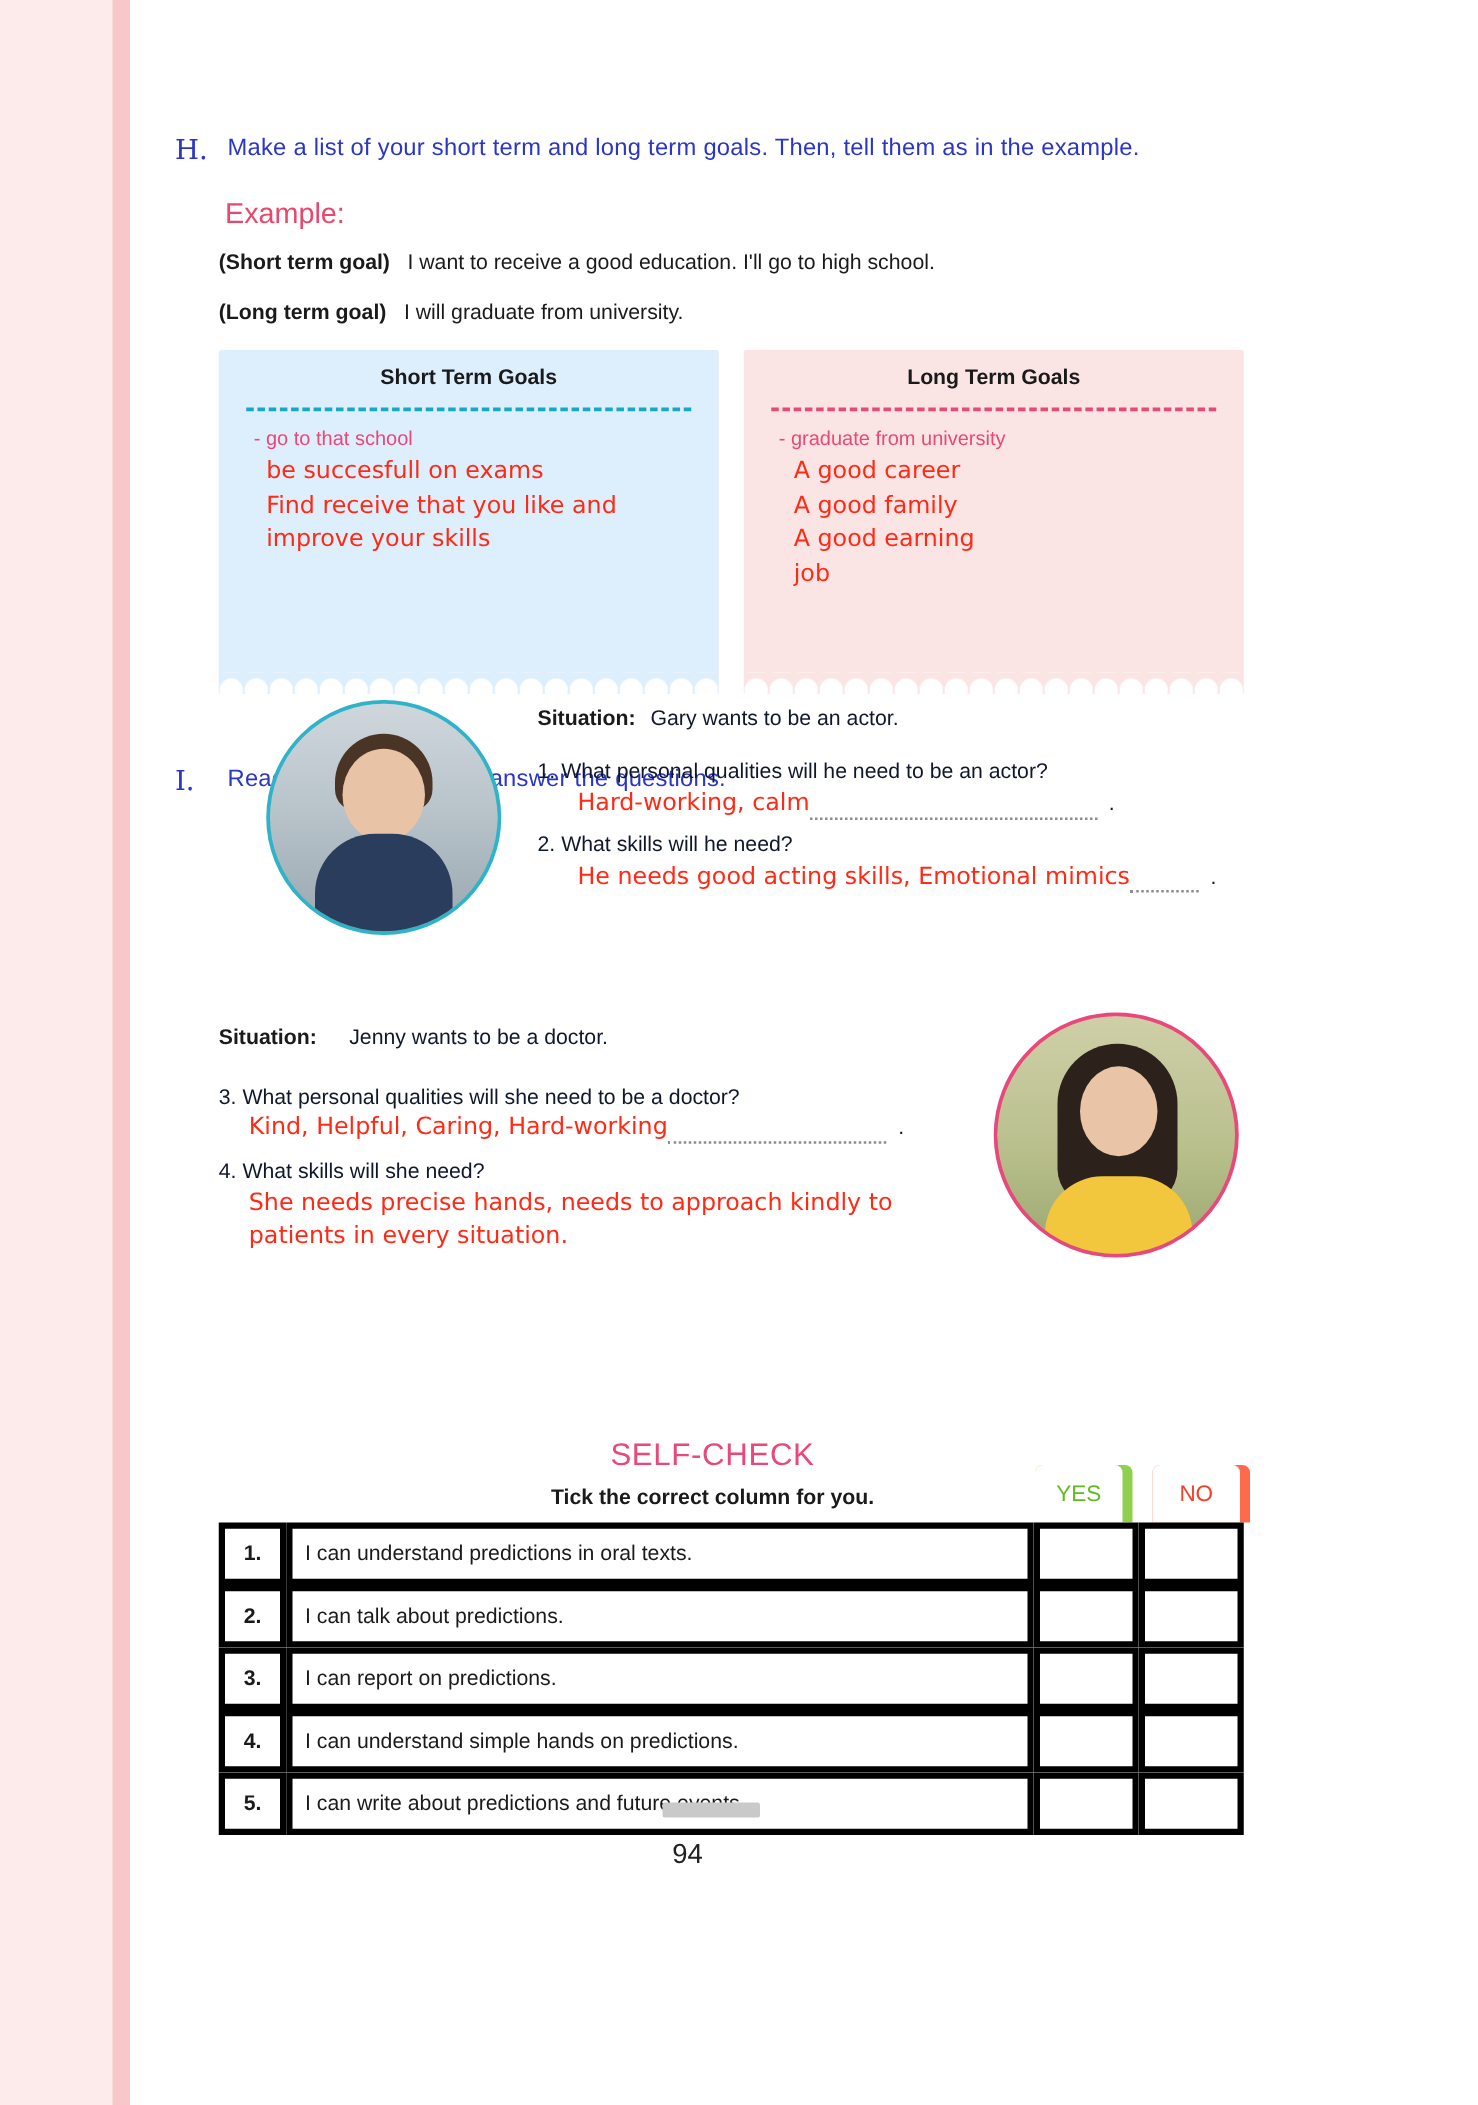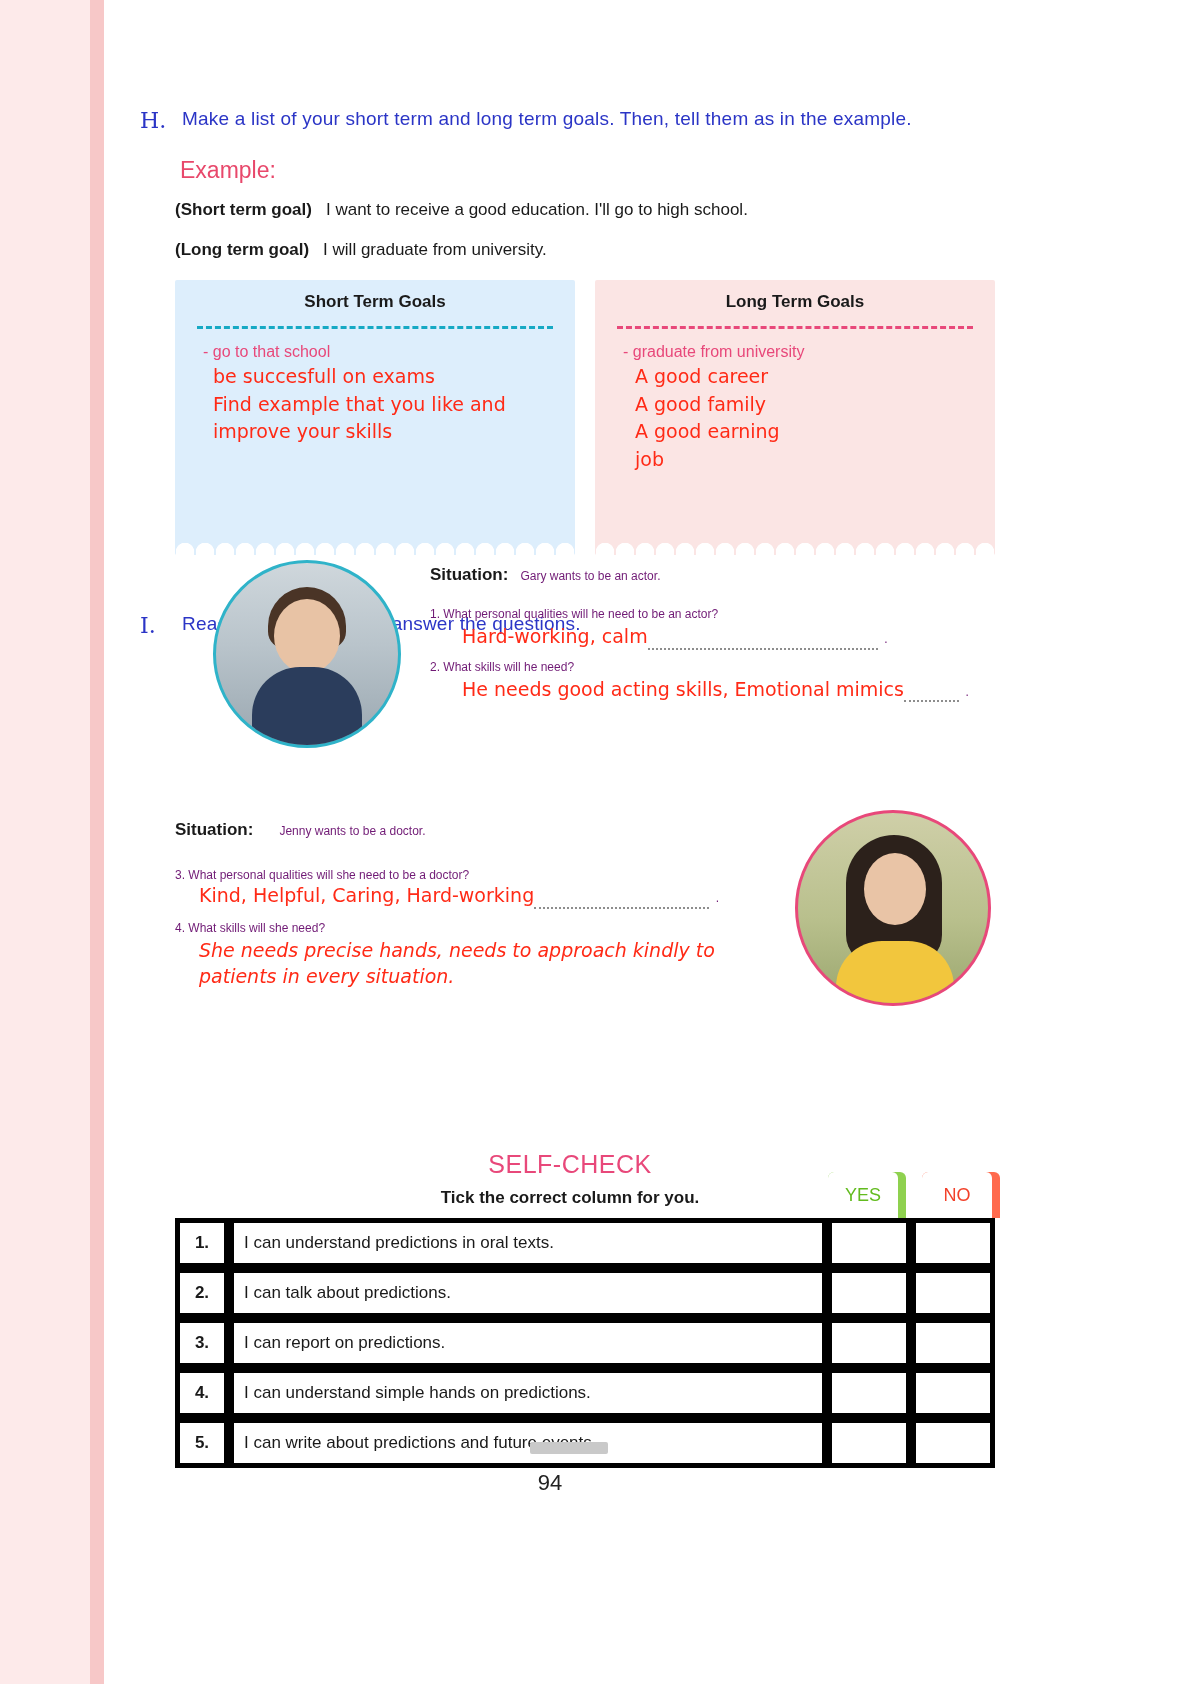--- a/index.html
+++ b/index.html
@@ -166,22 +166,22 @@
   .girl-hair { left: 48px; top: 22px; width: 96px; height: 130px; background: #2c211b; position:absolute; border-radius: 48px 48px 30px 30px; }
   .girl-head { left: 66px; top: 40px; width: 62px; height: 72px; background: #e9c4a6; position:absolute; border-radius: 50%; }
   .girl-body { left: 38px; top: 128px; width: 118px; height: 80px; background: #f2c63d; position:absolute; border-radius: 46px 46px 0 0; }
 
   .sit-label {
     font-size: 17px;
     font-weight: bold;
     color: #1a1a1a;
   }
   .q {
-    font-size: 12px;
-    color: #701a75;
+    font-size: 17px;
+    color: #0f172a;
   }
   .ans {
     font-family: "DejaVu Sans", sans-serif;
     color: #ff2a16;
     font-size: 19px;
     line-height: 1.4;
   }
   .dots {
     display: inline-block;
     border-bottom: 2px dotted #8d8d8d;
@@ -193,21 +193,21 @@
   #sit1 .sit-head .sep { display:inline-block; width: 12px; }
   #sit1 .q1 { margin-bottom: 2px; }
   #sit1 .a1 { margin: 0 0 10px 32px; }
   #sit1 .q2 { margin-bottom: 2px; }
   #sit1 .a2 { margin: 0 0 0 32px; }
 
   #sit2 { position: absolute; left: 35px; top: 820px; width: 620px; }
   #sit2 .sit-head { margin-bottom: 28px; }
   #sit2 .sit-head .sep { display:inline-block; width: 26px; }
   #sit2 .a3 { margin: 0 0 12px 24px; }
-  #sit2 .a4 { margin: 2px 0 0 24px; font-style: italic; }
+  #sit2 .a4 { margin: 2px 0 0 24px; }
 
   
   .sc-title {
     position: absolute;
     left: 0;
     top: 1150px;
     width: 860px;
     text-align: center;
     color: #e8487a;
     font-size: 25px;
@@ -310,21 +310,21 @@
 
     <div class="goal-line" id="goal-long">
       <b>(Long term goal)</b><span class="sep"></span><span>I will graduate from university.</span>
     </div>
 
     <div class="card card-short">
       <div class="card-title">Short Term Goals</div>
       <div class="dashline"></div>
       <div class="card-first">- go to that school</div>
       <div class="hand" style="white-space: pre-line;">be succesfull on exams
-Find example that you like and
+Find receive that you like and
 improve your skills</div>
       <div class="scallop"></div>
     </div>
 
     <div class="card card-long">
       <div class="card-title">Long Term Goals</div>
       <div class="dashline"></div>
       <div class="card-first">- graduate from university</div>
       <div class="hand" style="white-space: pre-line;">A good career
 A good family

